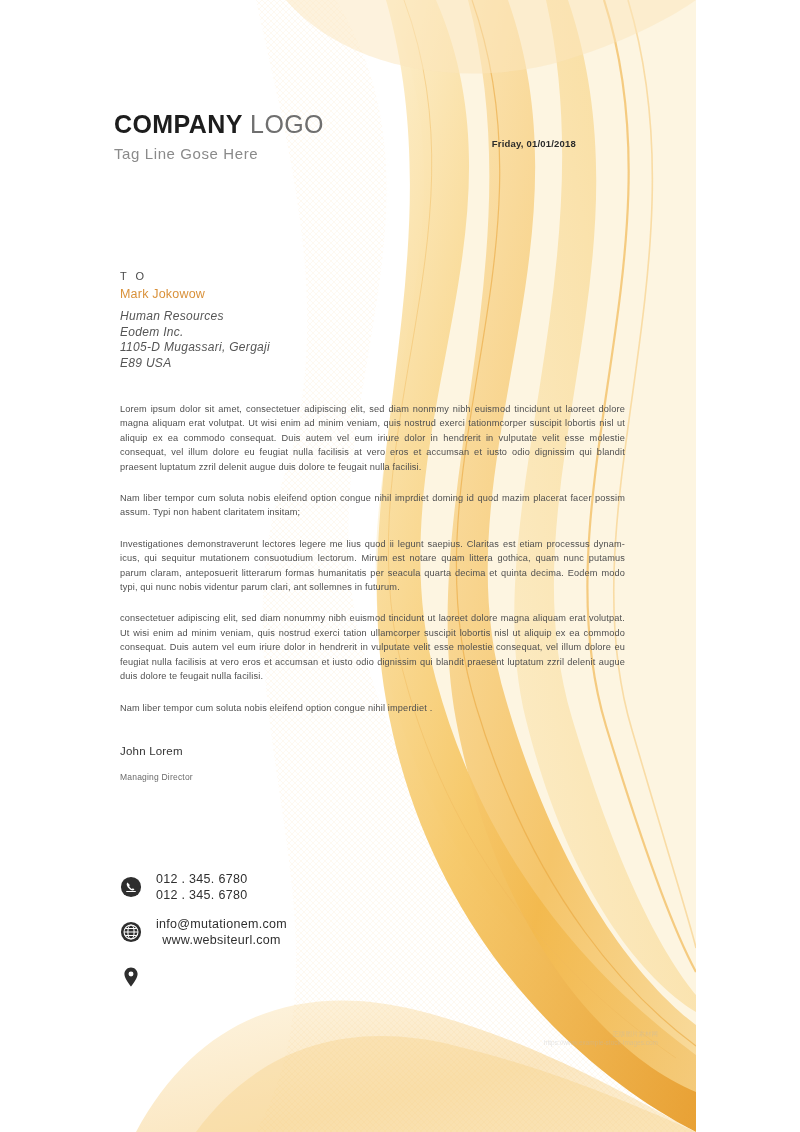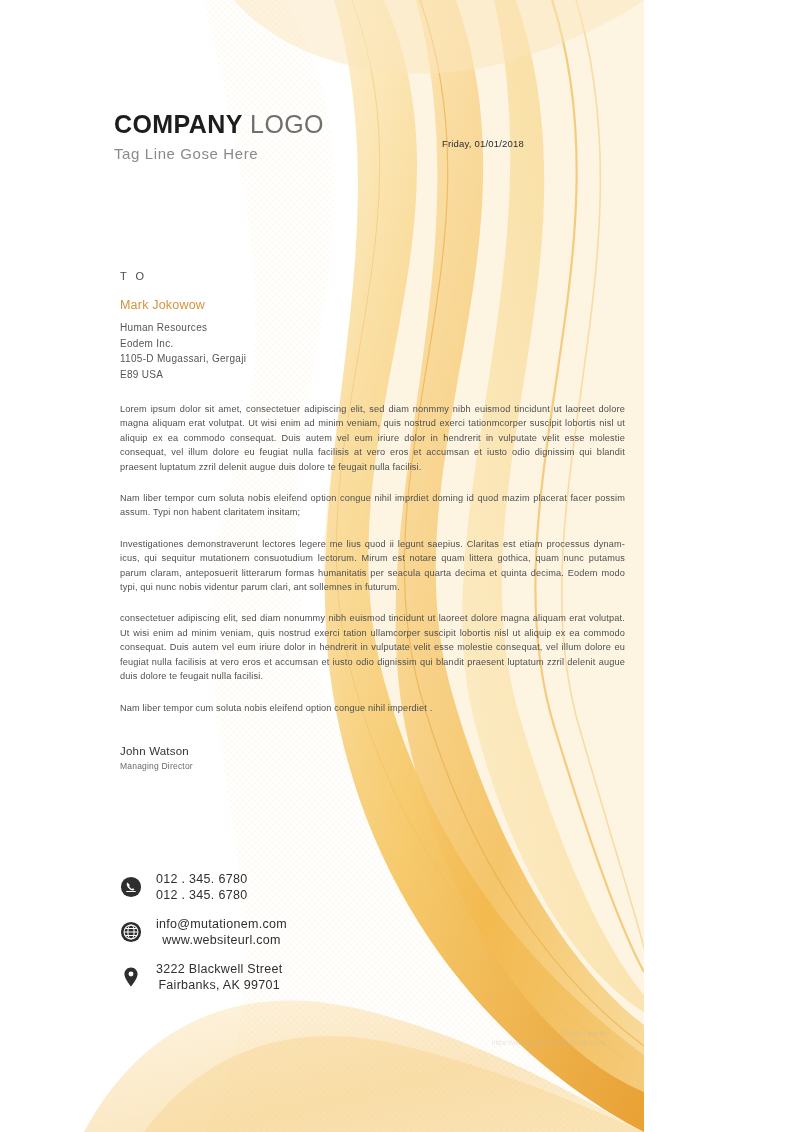--- a/index.html
+++ b/index.html
@@ -5,21 +5,21 @@
   html, body {
     margin: 0;
     padding: 0;
     background: #ffffff;
   }
   body {
     font-family: "Liberation Sans", sans-serif;
   }
   .page {
     position: relative;
-    width: 644px;
+    width: 696px;
     height: 1132px;
     background: #ffffff;
     overflow: hidden;
   }
 
   
   .bg-waves {
     position: absolute;
     top: 0;
     right: 0;
@@ -53,49 +53,50 @@
     font-size: 15px;
     color: #8a8a8a;
     letter-spacing: 0.6px;
   }
   .date {
     position: absolute;
     right: 120px;
     top: 138px;
     font-size: 9.5px;
     color: #2b2b2b;
-    font-weight: normal;
+    font-weight: bold;
     letter-spacing: 0.2px;
   }
 
   
   .to-block {
     position: absolute;
     left: 120px;
     top: 270px;
   }
   .to-label {
     font-size: 11px;
     letter-spacing: 3px;
     color: #4a4a4a;
   }
   .to-name {
-    margin-top: 16px;
+    margin-top: 5px;
     font-size: 12.5px;
     color: #d9913a;
     letter-spacing: 0.2px;
   }
   .to-lines {
     margin-top: 8px;
   }
   .to-lines div {
-    font-size: 10px;
+    font-size: 12px;
     color: #555555;
     line-height: 15.7px;
     letter-spacing: 0.3px;
+    font-style: italic;
   }
 
   
   .body-copy {
     position: absolute;
     left: 120px;
     top: 402px;
     width: 505px;
   }
   .body-copy p {
@@ -112,21 +113,21 @@
     position: absolute;
     left: 120px;
     top: 745px;
   }
   .sig-name {
     font-size: 11.5px;
     color: #333333;
     letter-spacing: 0.2px;
   }
   .sig-title {
-    margin-top: 4px;
+    margin-top: 15px;
     font-size: 8.5px;
     color: #6a6a6a;
     letter-spacing: 0.2px;
   }
 
   
   .contacts {
     position: absolute;
     left: 118px;
     top: 872px;
@@ -243,21 +244,21 @@
 
   <div class="body-copy">
     <p>Lorem ipsum dolor sit amet, consectetuer adipiscing elit, sed diam nonmmy nibh euismod tincidunt ut laoreet dolore magna aliquam erat volutpat. Ut wisi enim ad minim veniam, quis nostrud exerci tationmcorper suscipit lobortis nisl ut aliquip ex ea commodo consequat. Duis autem vel eum iriure dolor in hendrerit in vulputate velit esse molestie consequat, vel illum dolore eu feugiat nulla facilisis at vero eros et accumsan et iusto odio dignissim qui blandit praesent luptatum zzril delenit augue duis dolore te feugait nulla facilisi.</p>
     <p>Nam liber tempor cum soluta nobis eleifend option congue nihil imprdiet doming id quod mazim placerat facer possim assum. Typi non habent claritatem insitam;</p>
     <p>Investigationes demonstraverunt lectores legere me lius quod ii legunt saepius. Claritas est etiam processus dynam-icus, qui sequitur mutationem consuotudium lectorum. Mirum est notare quam littera gothica, quam nunc putamus parum claram, anteposuerit litterarum formas humanitatis per seacula quarta decima et quinta decima. Eodem modo typi, qui nunc nobis videntur parum clari, ant sollemnes in futurum.</p>
     <p>consectetuer adipiscing elit, sed diam nonummy nibh euismod tincidunt ut laoreet dolore magna aliquam erat volutpat. Ut wisi enim ad minim veniam, quis nostrud exerci tation ullamcorper suscipit lobortis nisl ut aliquip ex ea commodo consequat. Duis autem vel eum iriure dolor in hendrerit in vulputate velit esse molestie consequat, vel illum dolore eu feugiat nulla facilisis at vero eros et accumsan et iusto odio dignissim qui blandit praesent luptatum zzril delenit augue duis dolore te feugait nulla facilisi.</p>
     <p>Nam liber tempor cum soluta nobis eleifend option congue nihil imperdiet .</p>
   </div>
 
   <div class="signature">
-    <div class="sig-name">John Watson</div>
+    <div class="sig-name">John Lorem</div>
     <div class="sig-title">Managing Director</div>
   </div>
 
   <div class="contacts">
 
     <div class="contact-row">
       <div class="contact-icon">
         <svg width="22" height="22" viewBox="0 0 24 24">
           <circle cx="12" cy="12" r="11" fill="#2e2e2e"></circle>
           <path d="M8.2 7.2c-.5.4-.9 1-.9 1.7 0 2.9 3.9 6.8 6.8 6.8.7 0 1.3-.4 1.7-.9l-1.6-1.4-1.3.7c-1-.5-2.4-1.9-2.9-2.9l.7-1.3-1.5-1.6z" fill="#ffffff"></path>
@@ -285,24 +286,20 @@
       </div>
     </div>
 
     <div class="contact-row">
       <div class="contact-icon">
         <svg width="22" height="22" viewBox="0 0 24 24">
           <path d="M12 1.6c-4 0-7.2 3.2-7.2 7.2 0 5.4 7.2 13.6 7.2 13.6s7.2-8.2 7.2-13.6c0-4-3.2-7.2-7.2-7.2z" fill="#2e2e2e"></path>
           <circle cx="12" cy="8.8" r="2.7" fill="#ffffff"></circle>
         </svg>
       </div>
-      <div class="contact-text">
-        <div>3222 Blackwell Street</div>
-        <div>Fairbanks, AK 99701</div>
-      </div>
     </div>
 
   </div>
 
   <div class="watermark">
     <div>正版图片素材网</div>
     <div>https://www.example-stock-images.com</div>
   </div>
 
 </div>

